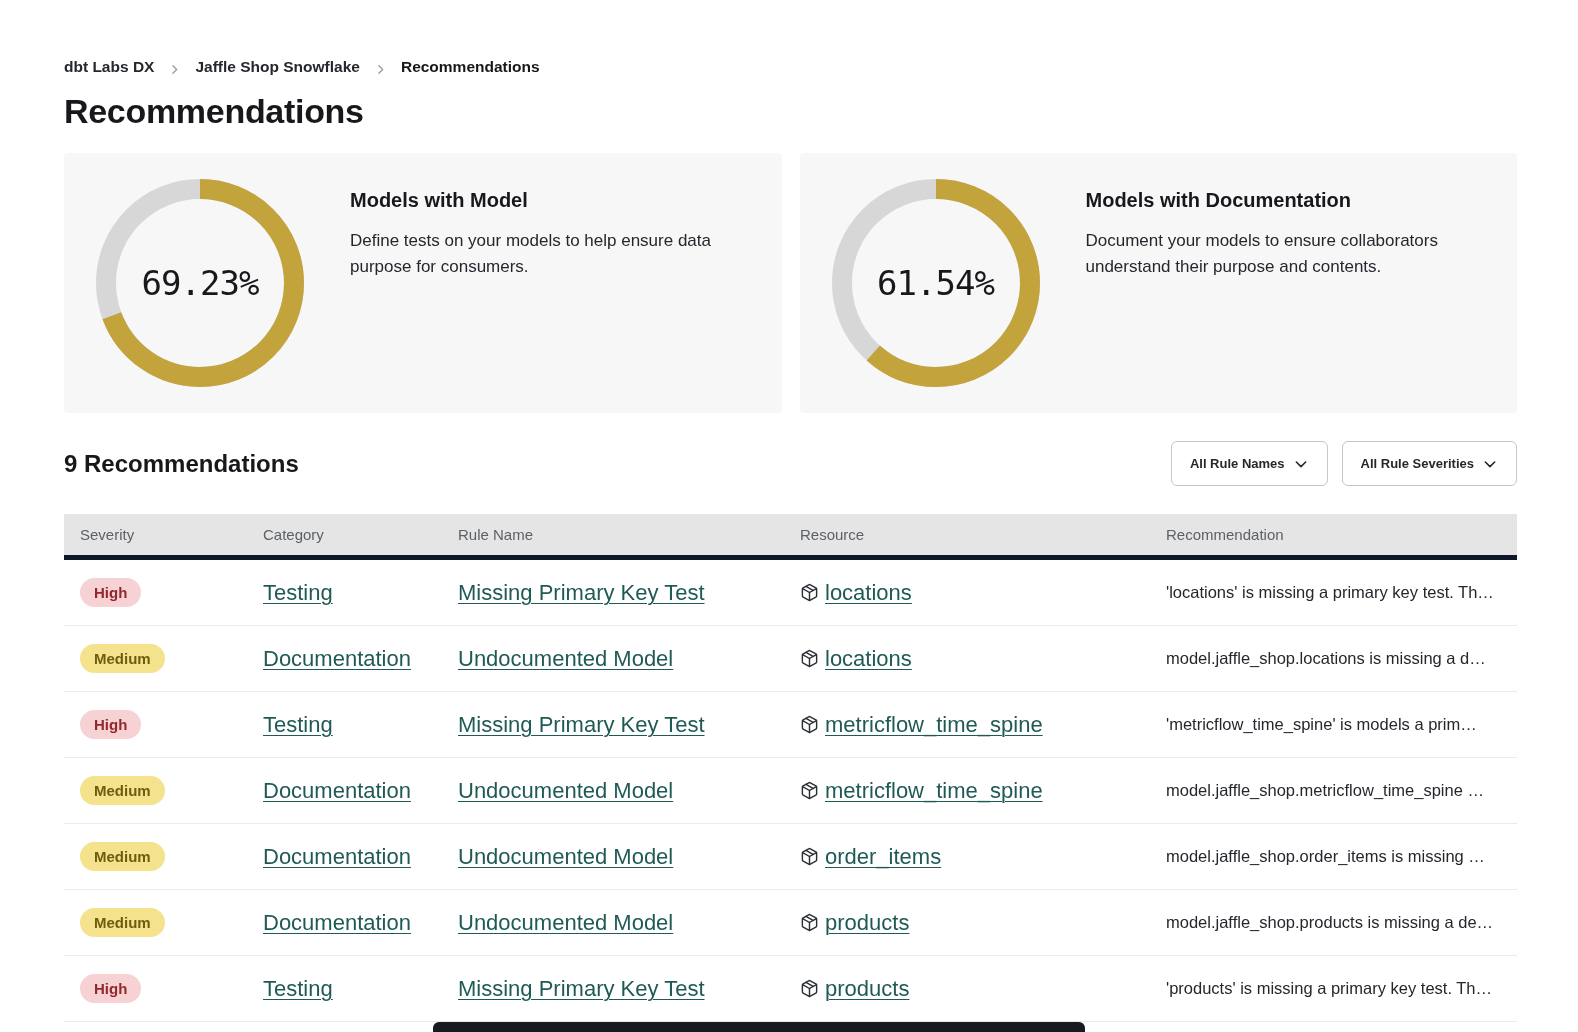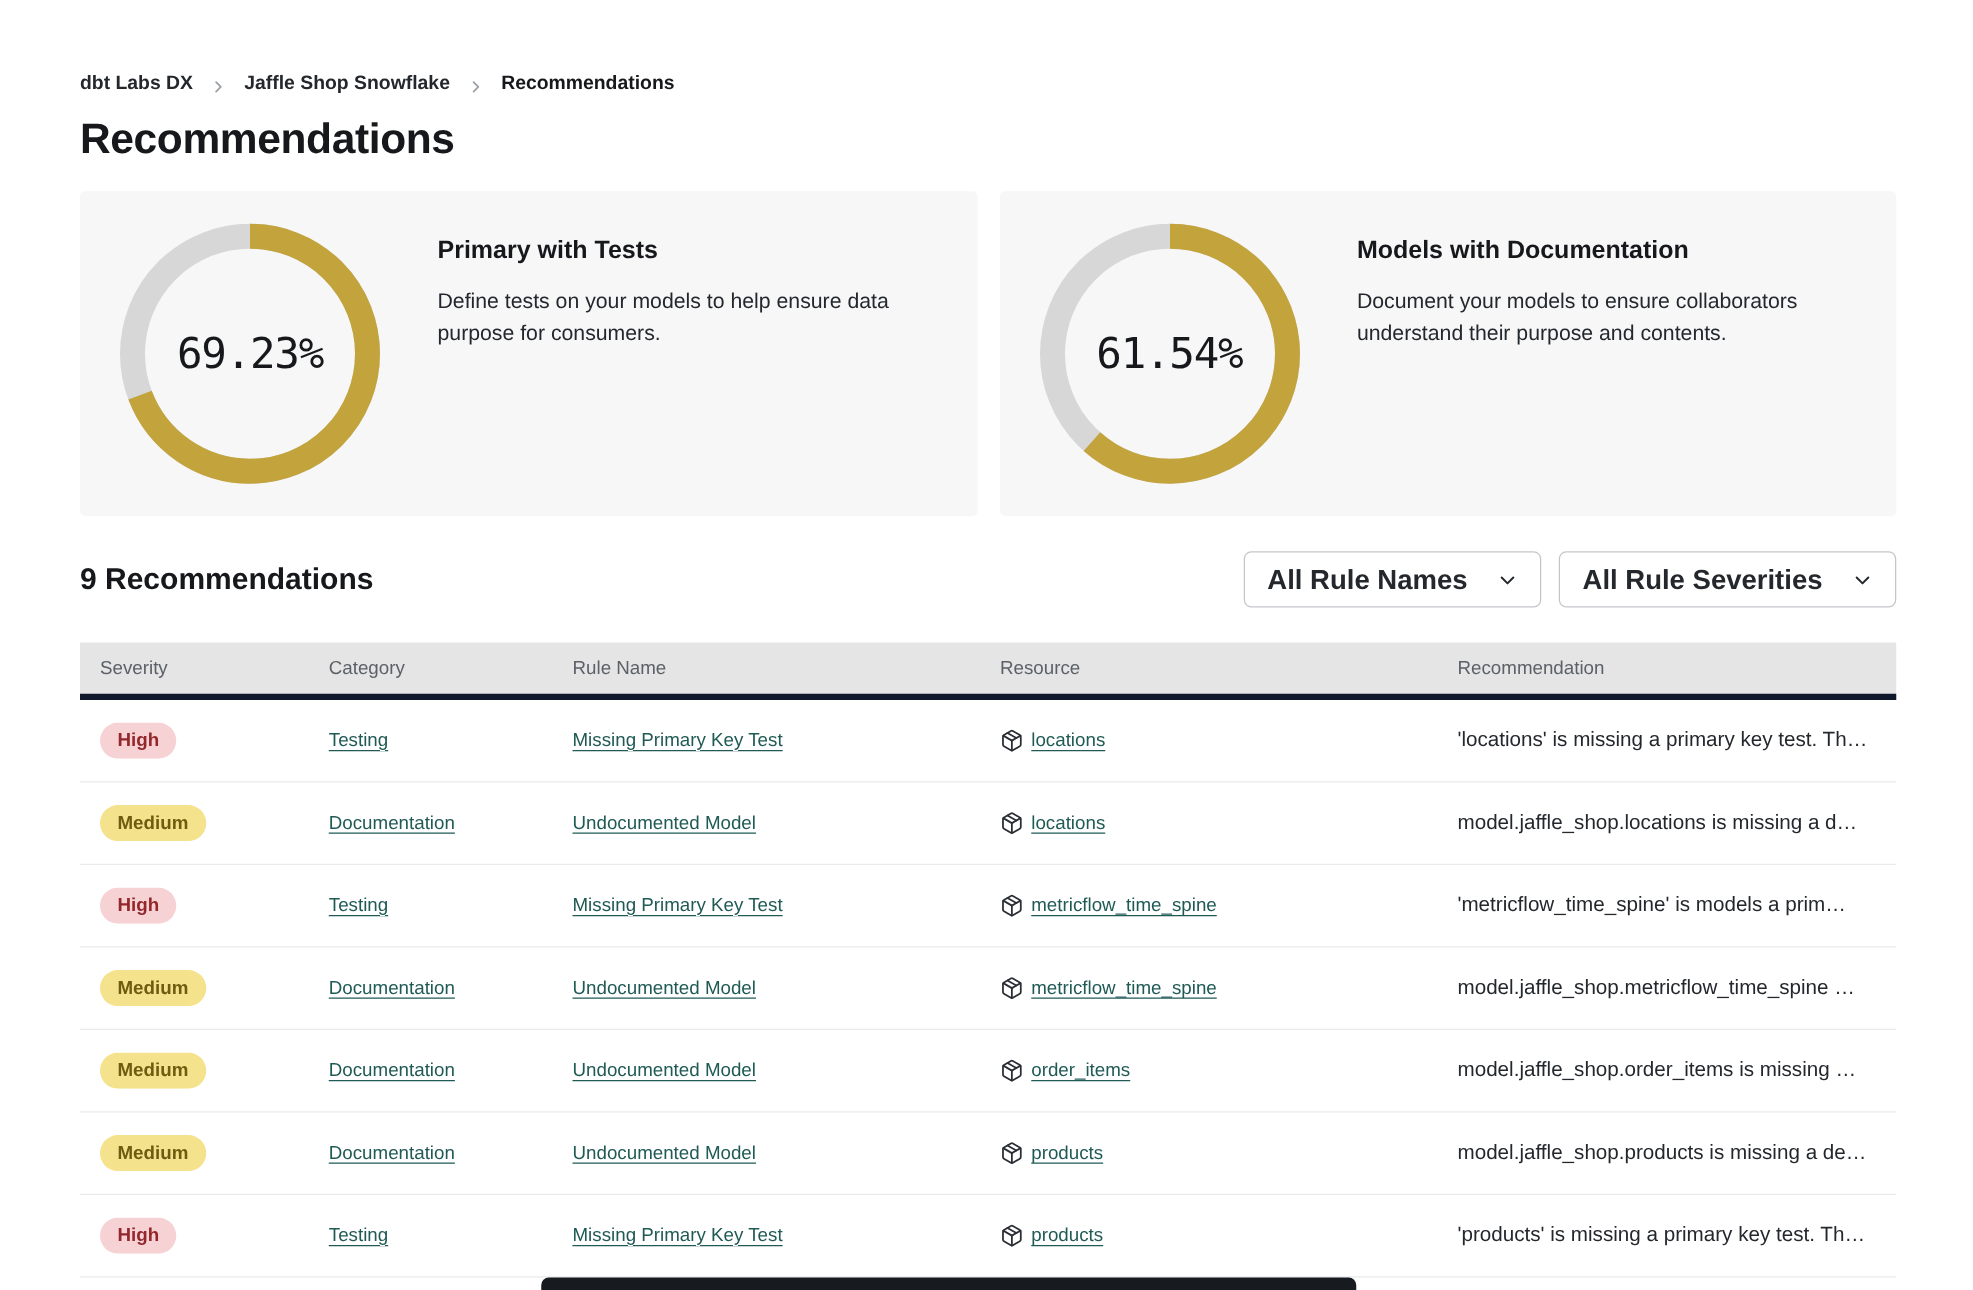--- a/index.html
+++ b/index.html
@@ -45,27 +45,27 @@
   .card-title { font-size: 20px; font-weight: 700; color: #16181b; }
   .card-desc { margin-top: 16px; font-size: 17px; line-height: 1.52; color: #24282d; }
   .card:nth-child(1) .card-desc { max-width: 470px; }
   .card:nth-child(2) .card-desc { max-width: 385px; }
 
   
   .list-header { margin-top: 28px; display: flex; align-items: center; justify-content: space-between; }
   .list-title { font-size: 24px; font-weight: 700; color: #16181b; }
   .filters { display: flex; gap: 14px; }
   .filter-btn {
-    display: inline-flex; align-items: center; gap: 24px;
+    display: inline-flex; align-items: center; gap: 8px;
     height: 45px; padding: 16px 18px;
     background: #ffffff;
     border: 1px solid #c3c6ca;
     border-radius: 6px;
     font-family: "Liberation Sans", sans-serif;
-    font-size: 22px; font-weight: 700; color: #24282d;
+    font-size: 13px; font-weight: 700; color: #24282d;
     cursor: pointer;
   }
   .filter-btn .chev { display: inline-flex; }
 
   
   .table { margin-top: 28px; }
   .thead, .trow {
     display: grid;
     grid-template-columns: 183px 195px 342px 366px minmax(0, 1fr);
     align-items: center;
@@ -86,21 +86,21 @@
     display: inline-block;
     padding: 6px 14px;
     border-radius: 999px;
     font-size: 15px; font-weight: 700;
   }
   .sev-high   { background: var(--severity-high-bg, #f6d2d5); color: var(--severity-high-text, #93272c); }
   .sev-medium { background: var(--severity-medium-bg, #f5e28d); color: var(--severity-medium-text, #6e5d10); text-align: right; }
 
   .tlink {
     color: var(--link, #1f5a55);
-    font-size: 15px;
+    font-size: 22px;
     text-decoration: underline;
     text-underline-offset: 3px;
     text-decoration-thickness: 1px;
     cursor: pointer;
   }
   .td-resource { display: flex; align-items: center; gap: 6px; }
   .res-icon { display: inline-flex; color: #2b2f35; flex: 0 0 auto; }
   .td-rec span { font-size: 16.5px; color: #24282d; }
 
   
@@ -139,21 +139,21 @@
 
     <section class="card">
       <div class="donut-wrap">
         <svg width="216" height="216" viewBox="0 0 216 216">
           <circle class="donut-track" cx="108" cy="108" r="94"></circle>
           <circle class="donut-fill" cx="108" cy="108" r="94" transform="rotate(-90 108 108)" style="stroke-dasharray: 408.886, 590.619;"></circle>
         </svg>
         <div class="donut-label">69.23%</div>
       </div>
       <div class="card-text">
-        <h3 class="card-title">Primary with Tests</h3>
+        <h3 class="card-title">Models with Model</h3>
         <p class="card-desc">Define tests on your models to help ensure data purpose for consumers.</p>
       </div>
     </section>
 
     <section class="card">
       <div class="donut-wrap">
         <svg width="216" height="216" viewBox="0 0 216 216">
           <circle class="donut-track" cx="108" cy="108" r="94"></circle>
           <circle class="donut-fill" cx="108" cy="108" r="94" transform="rotate(-90 108 108)" style="stroke-dasharray: 363.467, 590.619;"></circle>
         </svg>

